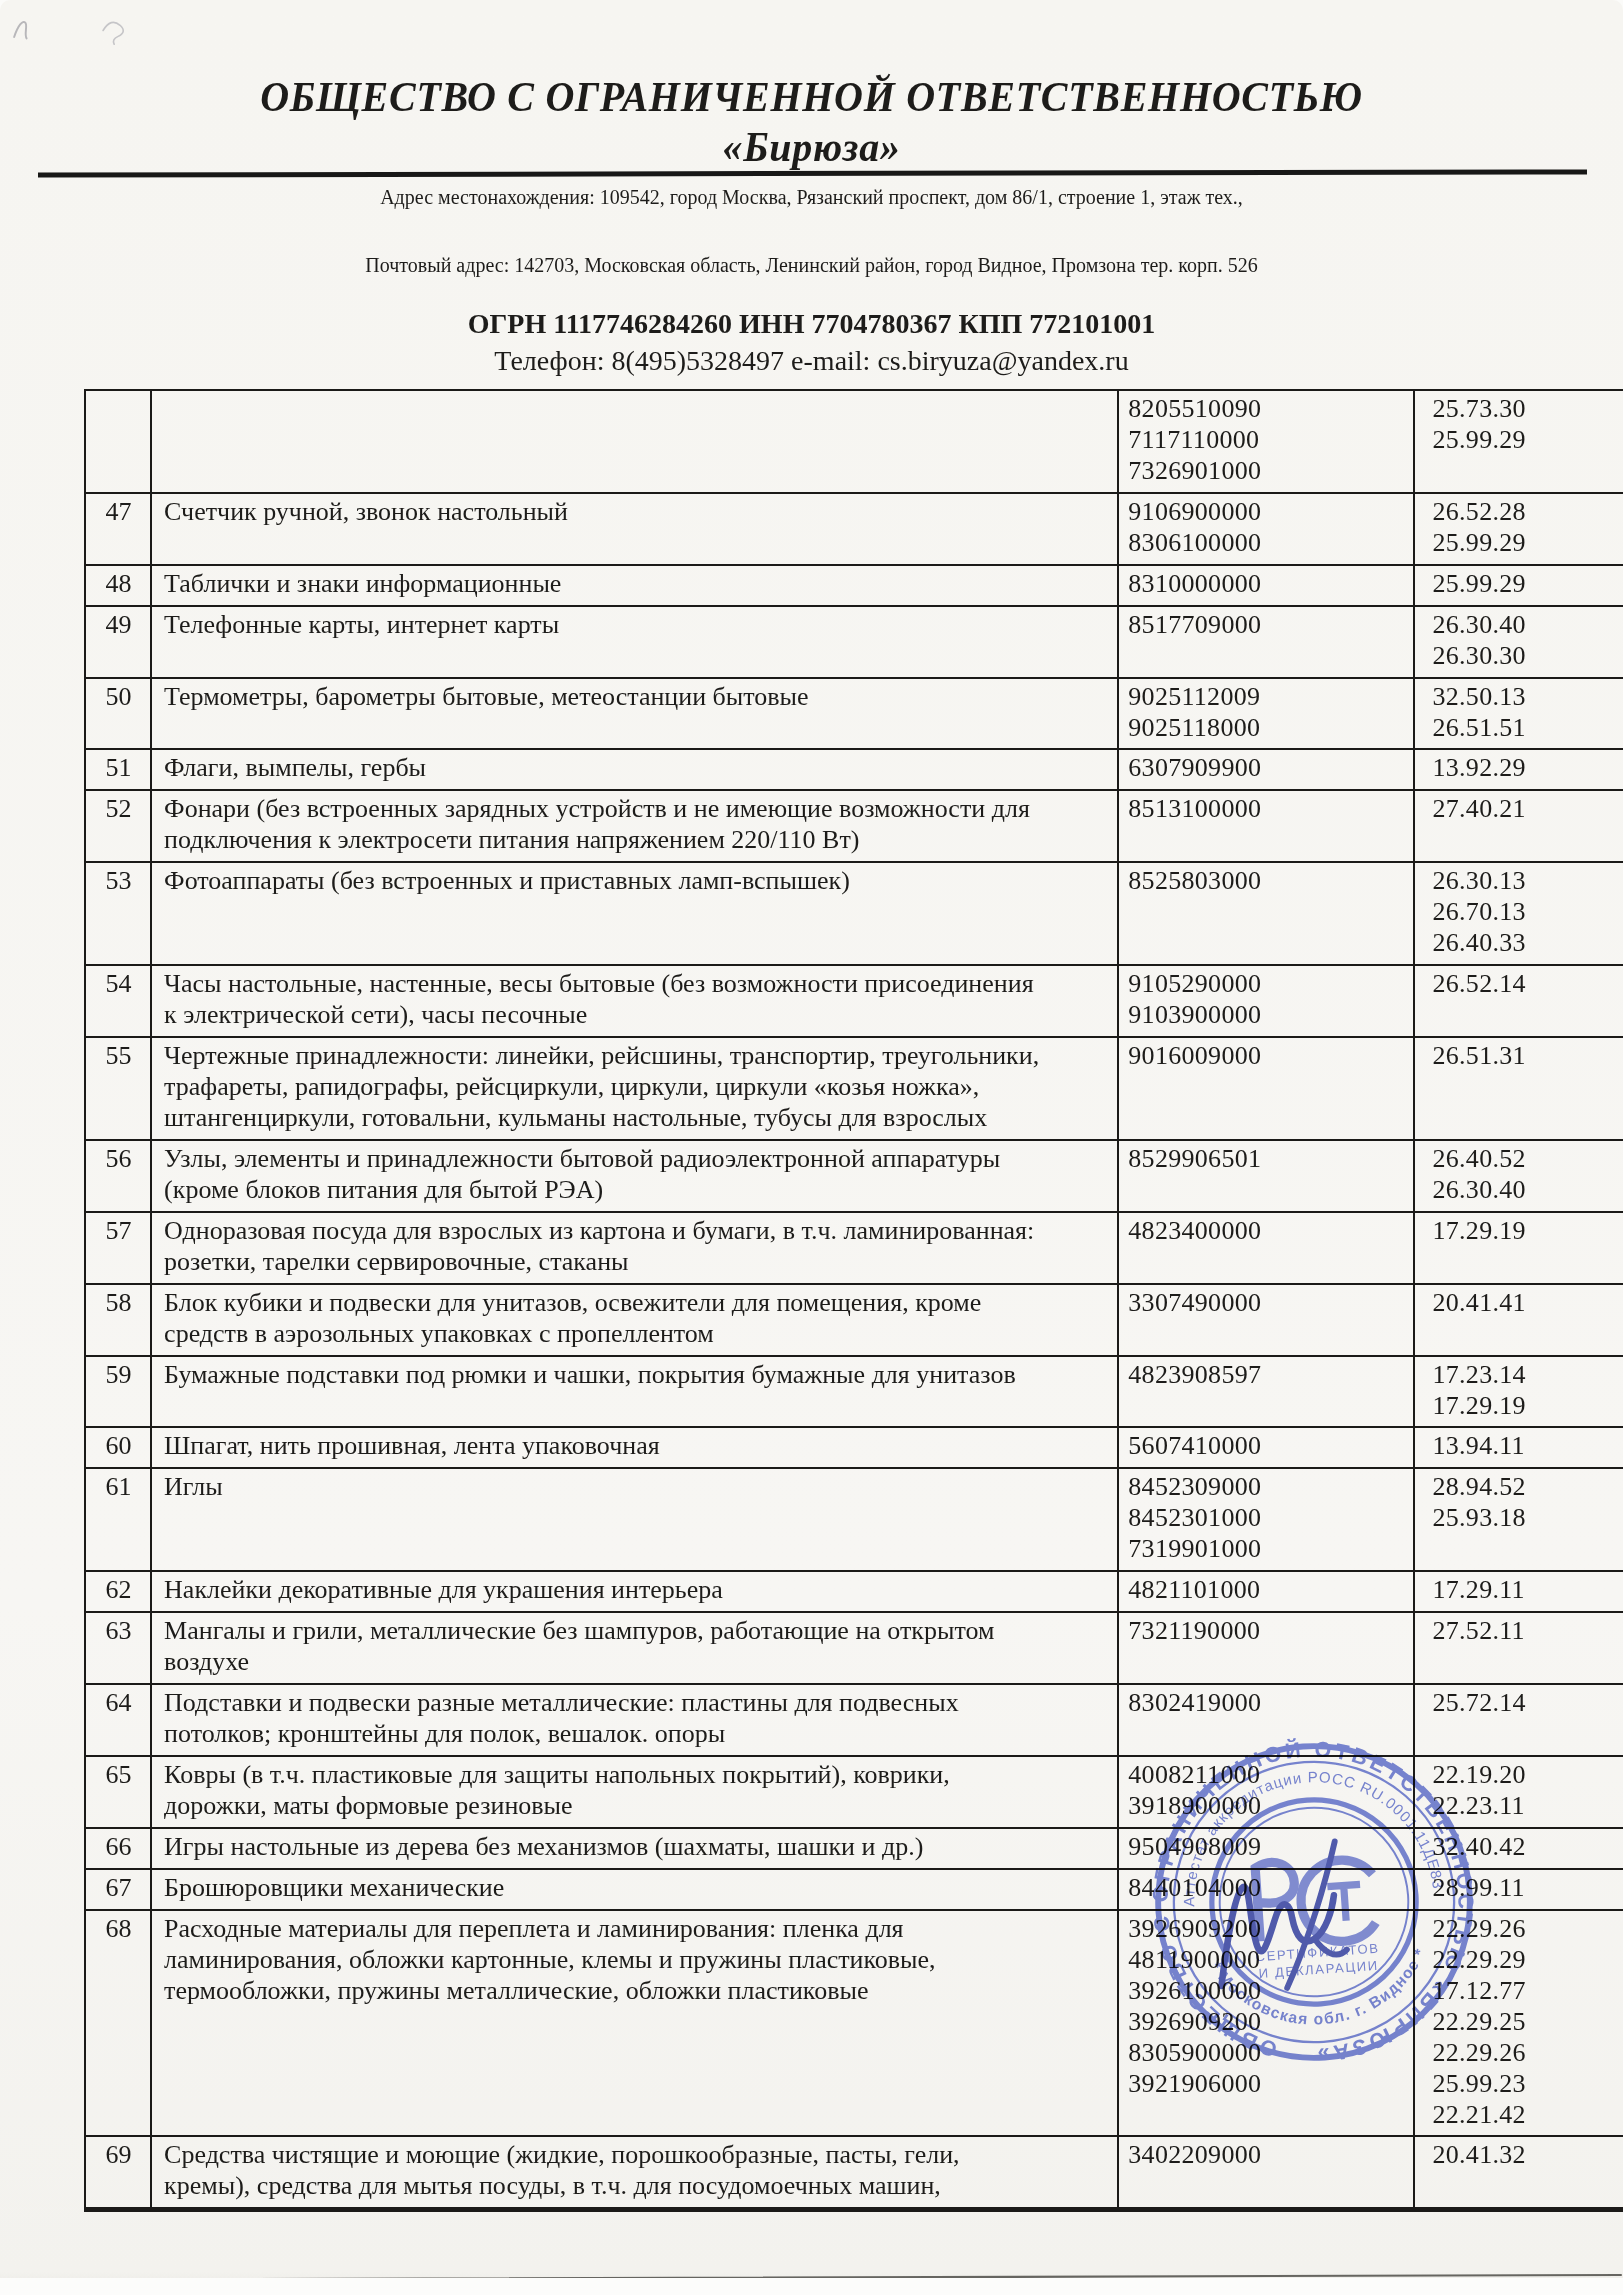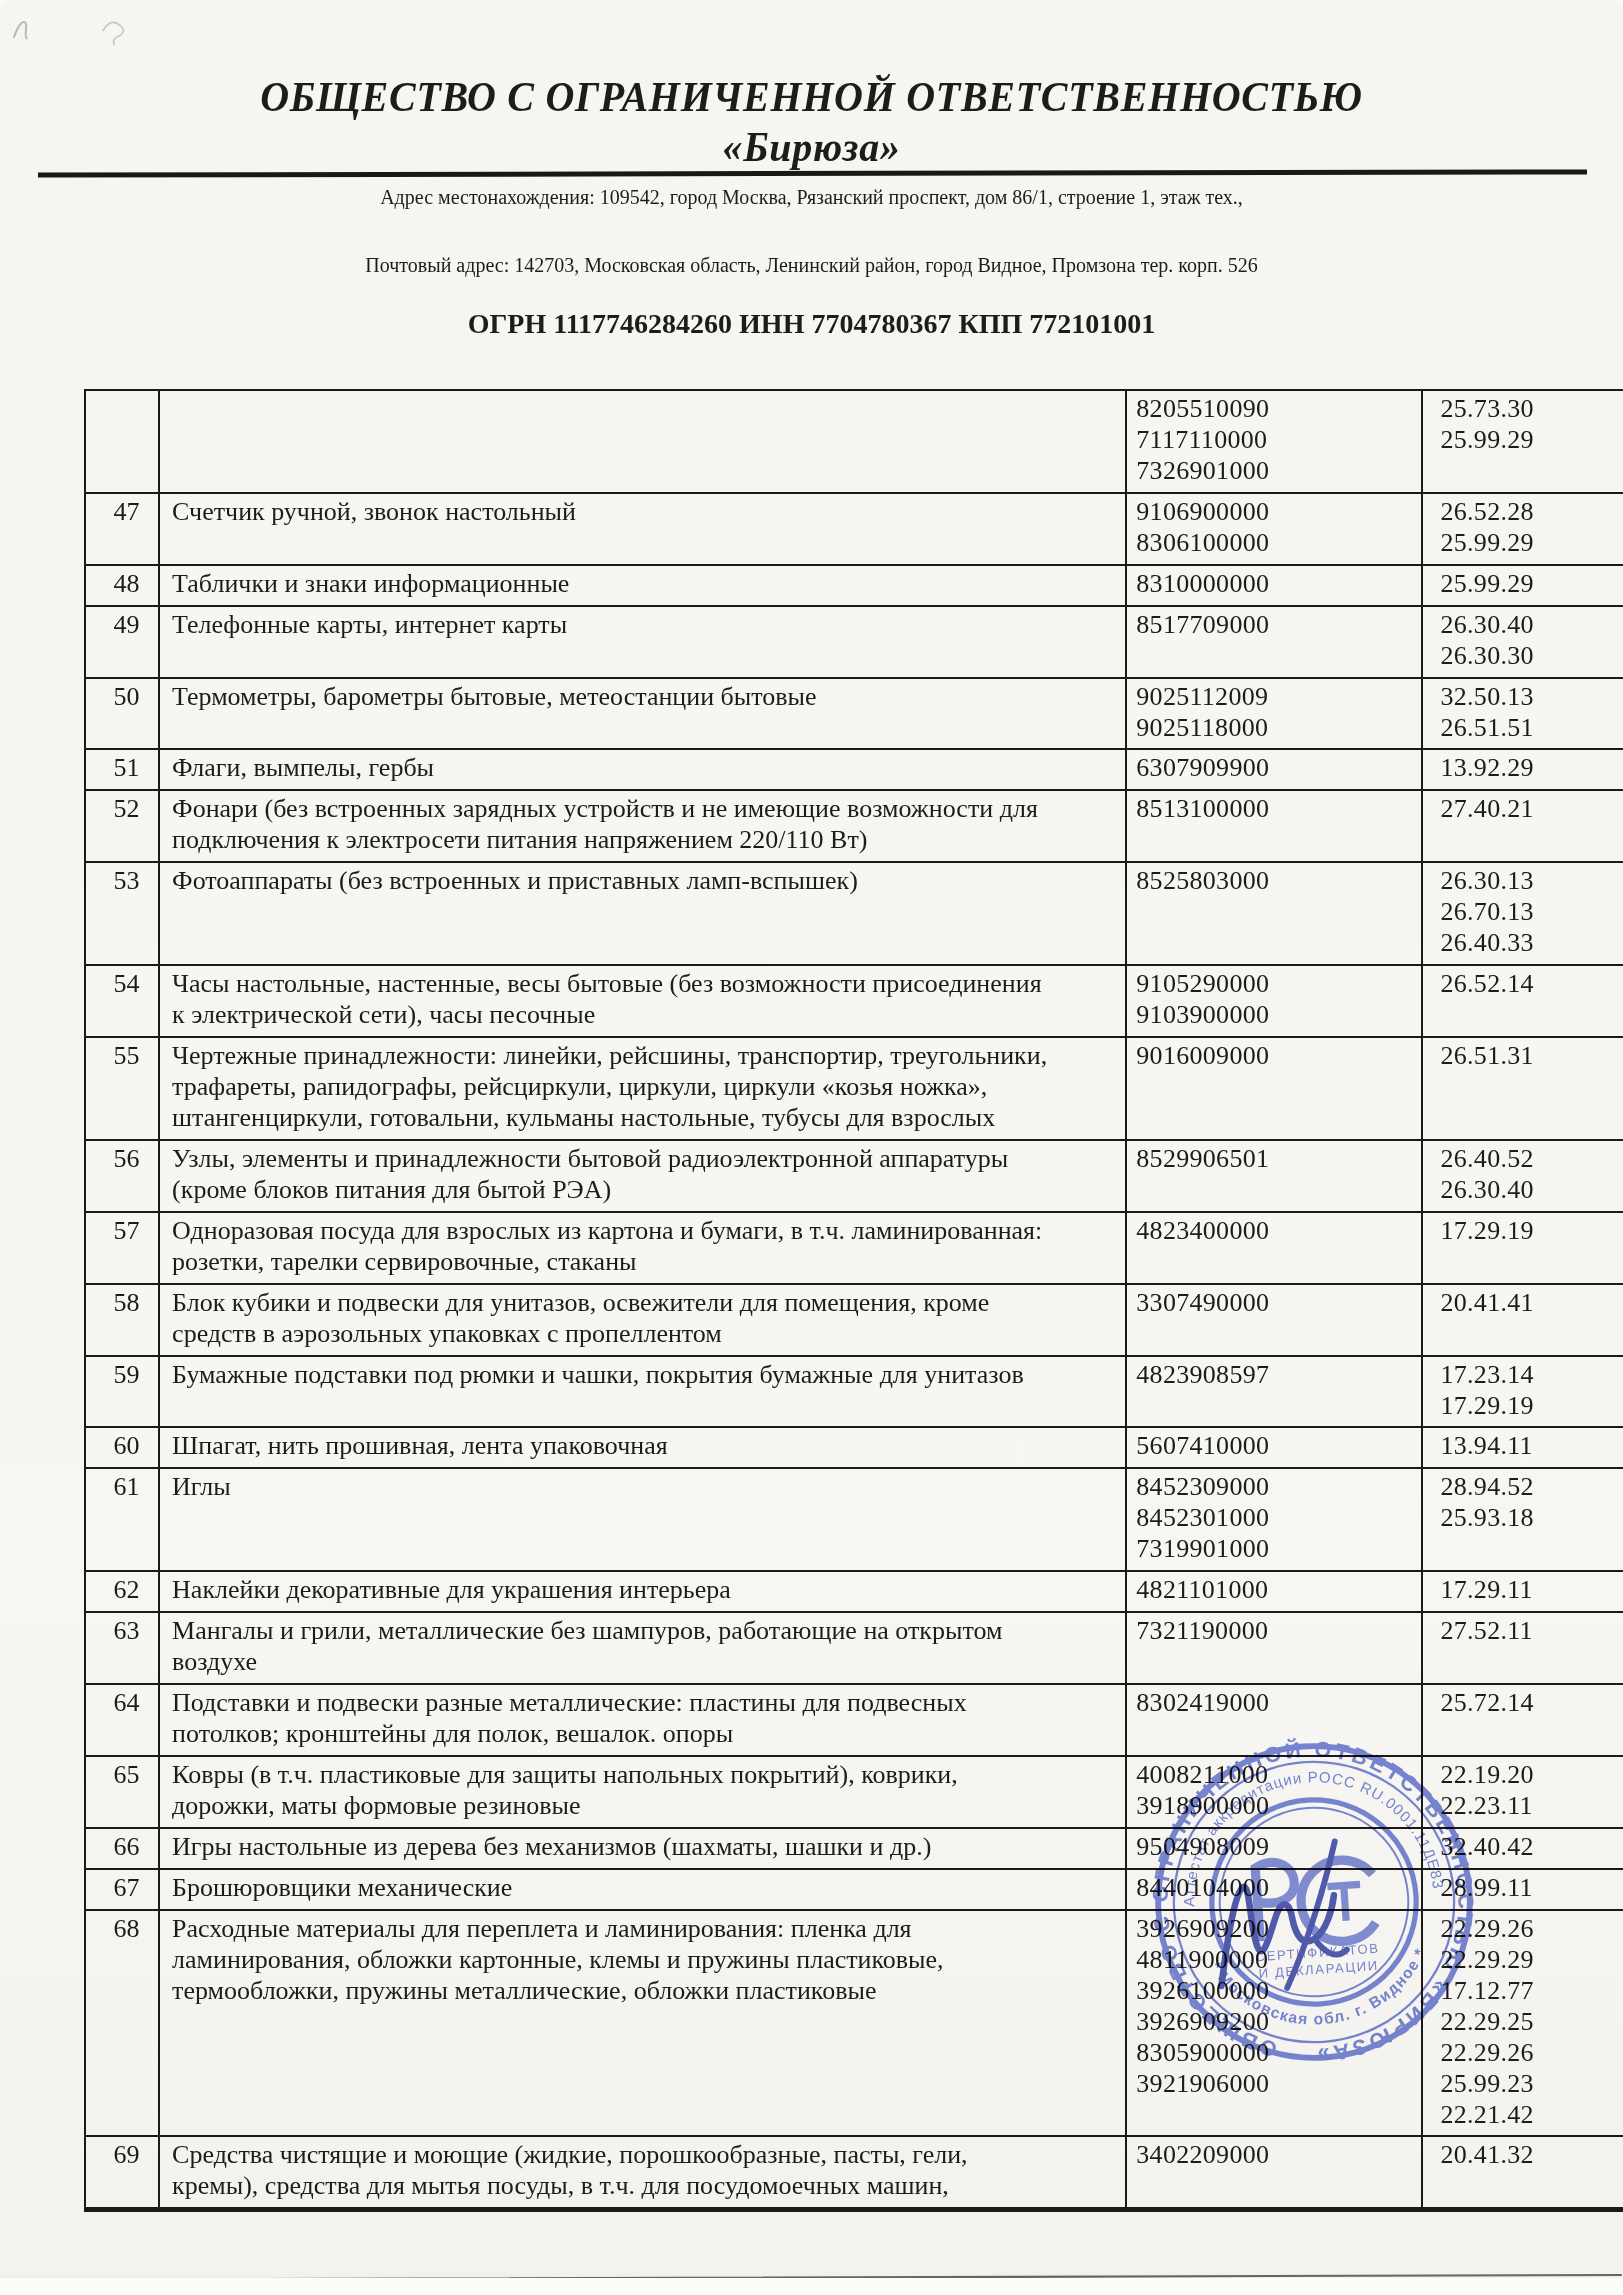--- a/index.html
+++ b/index.html
@@ -23,21 +23,21 @@
   table#codes{
     position:absolute;left:84px;top:389px;width:1426px;
     border-collapse:collapse;table-layout:fixed;
     font-size:26px;line-height:31px;
     border:2.6px solid #1b1a18;border-bottom-width:5.9px;
   }
   #codes td{
     border:2px solid #1b1a18;border-top-width:2.6px;border-bottom-width:2.6px;
     vertical-align:top;padding:2px 9.2px 5.9px;
   }
-  #codes td.c-num{width:61px;text-align:center;padding-left:10px;padding-right:1.3px;}
+  #codes td.c-num{width:61px;text-align:center;padding-left:2px;padding-right:1.3px;}
   #codes td.c-desc{width:884px;padding-right:69px;padding-left:11.8px;}
   #codes td.c-code{width:276px;white-space:pre-line;letter-spacing:0.3px;margin-top:16px;}
   #codes td.c-okpd{width:204px;white-space:pre-line;padding-left:17px;letter-spacing:0.3px;}
 
   #stamp{
     position:absolute;left:1149px;top:1737px;width:330px;height:330px;
     opacity:.85;mix-blend-mode:multiply;transform:rotate(-4deg);
   }
   #corner-marks{position:absolute;left:5.2px;top:2.6px;opacity:.6;}
   #bottom-edge-line{position:absolute;left:0;top:2270px;width:1629px;height:19.6px;}
@@ -52,20 +52,21 @@
     <path d="M 150,42 q 12,-20 26,-8 q 11,10 -3,17 q -10,5 -6,12" fill="none" stroke="#a6a6ad" stroke-width="2.5" stroke-linecap="round"></path>
   </svg>
 
   <div class="centerline doc-title" style="top:73px;">ОБЩЕСТВО С ОГРАНИЧЕННОЙ ОТВЕТСТВЕННОСТЬЮ</div>
   <div class="centerline doc-title" style="top:123px;">«Бирюза»</div>
   <div id="header-rule"></div>
 
   <div class="centerline addr" style="top:186px;">Адрес местонахождения: 109542, город Москва, Рязанский проспект, дом 86/1, строение 1, этаж тех.,</div>
   <div class="centerline addr" style="top:254px;">Почтовый адрес: 142703, Московская область, Ленинский район, город Видное, Промзона тер. корп. 526</div>
   <div class="centerline reg" style="top:308px;font-weight:bold;">ОГРН 1117746284260 ИНН 7704780367 КПП 772101001</div>
+  <div class="centerline reg" style="top:345px;">Телефон: 8(495)5328497 e-mail: cs.biryuza@yandex.ru</div>
 
   <table id="codes">
     <tbody id="codes-body">
     <tr>
       <td class="c-num"></td>
       <td class="c-desc"></td>
       <td class="c-code">8205510090
 7117110000
 7326901000</td>
       <td class="c-okpd">25.73.30

